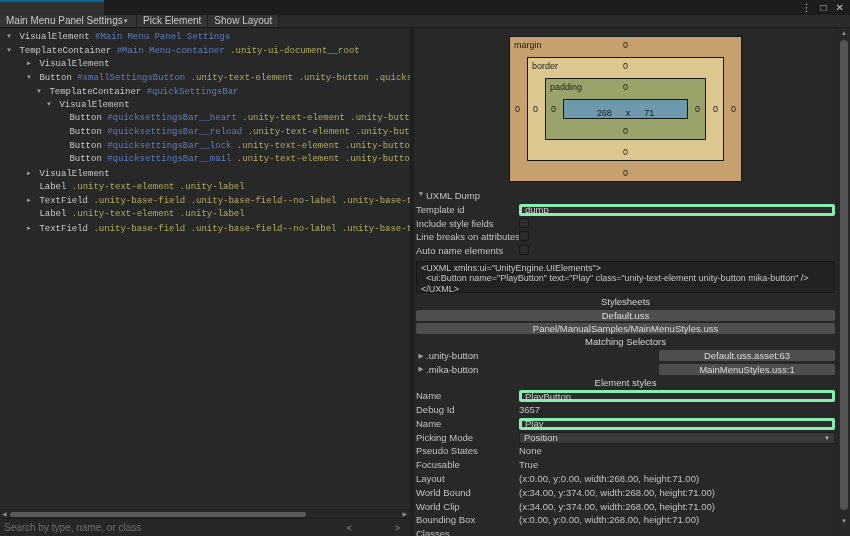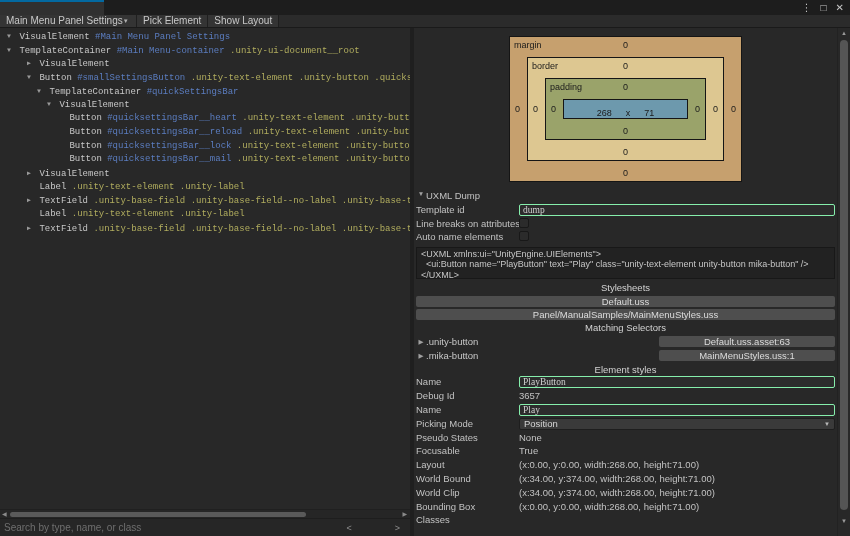--- a/index.html
+++ b/index.html
@@ -77,23 +77,23 @@
   .bm-n { position:absolute; }
   .bm-top { top:3px; left:0; right:0; text-align:center; }
   .bm-bot { bottom:3px; left:0; right:0; text-align:center; }
   .bm-l { left:5px; top:50%; transform:translateY(-50%); }
   .bm-r { right:5px; top:50%; transform:translateY(-50%); }
 
   
   .irow { height:13.8px; display:flex; padding:0 2px; }
   .irow .lab { width:103px; flex:none; color:#C2C2C2; white-space:nowrap; overflow:hidden; }
   .foldarr { display:inline-block; width:10px; font-size:6.5px; color:#A0A0A0; text-align:center; }
-  .field { flex:1; min-width:0; background:#2C2C2C; border:1px solid #86efac; border-radius:2px;
+  .field { flex:1; min-width:0; background:#2C2C2C; border:3px solid #86efac; border-radius:2px;
     height:12px; color:#D0D0D0; padding:0 3px; font-size:9.5px; line-height:10px;
-    font-family:Liberation Serif, serif; outline:none; }
+    font-family:Liberation Sans, sans-serif; outline:none; }
   .plainval { color:#C2C2C2; white-space:nowrap; overflow:hidden; }
   .cb { width:10px; height:10px; background:#2B2B2B; border:1px solid #181818; border-radius:2px; }
   .code { margin:2px 2px; background:#222; border:1px solid #181818; padding:1px 4px;
     font-size:9px; line-height:10.3px; color:#C6C6C6; white-space:pre; overflow:hidden; height:32px; }
   .sechdr { text-align:center; color:#D4D4D4; height:13.8px; line-height:13.8px; }
   .wbtn { display:block; margin:1.4px 2px; height:11px; line-height:11px; background:#4E4E4E;
     border-radius:2px; text-align:center; color:#DCDCDC; font-size:9.5px; overflow:hidden;
     white-space:nowrap; }
   .selrow { height:13.8px; display:flex; align-items:center; padding:0 2px; }
   .selrow .selname { color:#C8C8C8; white-space:nowrap; }
@@ -200,20 +200,24 @@
 
         <div class="irow">
           <span class="foldarr">▼</span>
           <span>UXML Dump</span>
         </div>
         <div class="irow">
           <span class="lab">Template id</span>
           <input class="field" value="dump" style="">
         </div>
         <div class="irow">
+          <span class="lab">Include style fields</span>
+          <span class="cb"></span>
+        </div>
+        <div class="irow">
           <span class="lab">Line breaks on attributes</span>
           <span class="cb"></span>
         </div>
         <div class="irow">
           <span class="lab">Auto name elements</span>
           <span class="cb"></span>
         </div>
 
         <div class="code"><span>&lt;UXML xmlns:ui="UnityEngine.UIElements"&gt;</span>
 <span>  &lt;ui:Button name="PlayButton" text="Play" class="unity-text-element unity-button mika-button" /&gt;</span>

